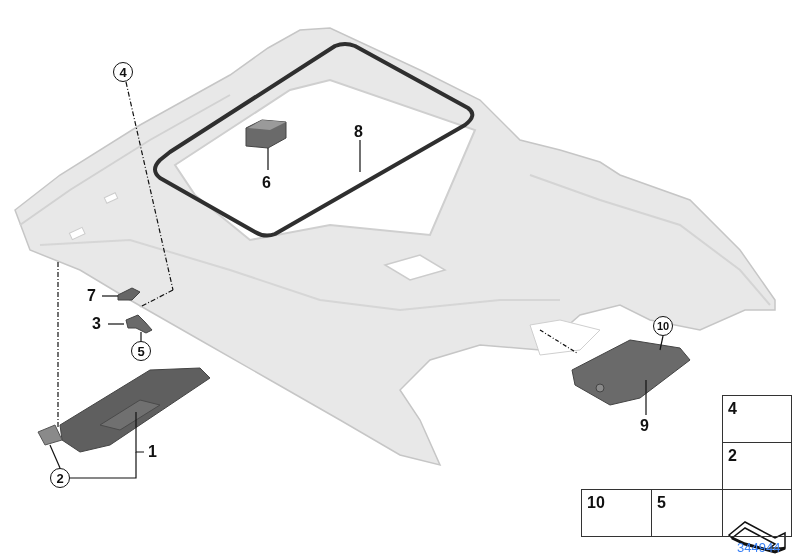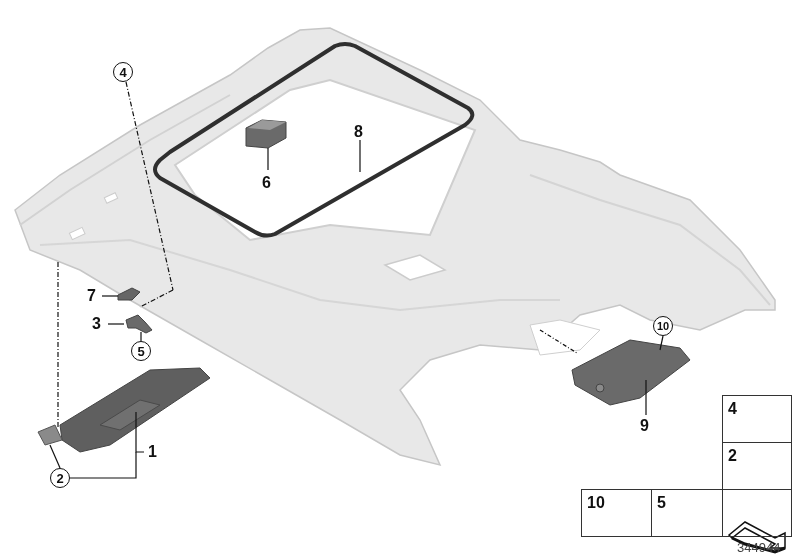--- a/index.html
+++ b/index.html
@@ -8,21 +8,21 @@
   #canvas { position:absolute; left:0; top:0; width:800px; height:560px; }
   .callout { position:absolute; font-weight:bold; font-size:16px; color:#111;
              font-family:"Liberation Sans", sans-serif; line-height:1; }
   .circ { position:absolute; width:20px; height:20px; border:1.5px solid #111;
           border-radius:50%; background:#fff; font-weight:bold; font-size:13px;
           display:flex; align-items:center; justify-content:center; color:#111;
           font-family:"Liberation Sans", sans-serif; box-sizing:border-box; }
   .circ.sm { font-size:11px; }
   .cell { position:absolute; border:1px solid #333; background:#fff; box-sizing:border-box; }
   .cell-label { position:absolute; left:5px; top:4px; font-weight:bold; font-size:16px; color:#111; }
-  .diagram-id { position:absolute; left:737px; top:540px; font-size:13px; color:#404040; }
+  .diagram-id { position:absolute; left:737px; top:540px; font-size:13px; color:#3b82f6; }
 </style>
 </head>
 <body>
 
 <div id="canvas">
 <svg width="800" height="560" viewBox="0 0 800 560">
 
   <g>
     <path d="M15 210 L60 175 L140 125 L230 75 L268 48 L300 30 L330 28 L420 70 L480 100 L520 140 L560 150 L600 162 L620 175 L690 200 L740 250 L775 300 L775 310 L745 310 L700 330 L650 320 L620 305 L580 315 L540 350 L480 345 L430 360 L400 390 L420 420 L440 465 L400 455 L340 420 L270 380 L200 340 L130 300 L80 270 L30 250 Z" fill="#e8e8e8" stroke="#c6c6c6" stroke-width="1.5"></path>
     <path d="M20 225 L70 190 L150 140 L230 95" fill="none" stroke="#d2d2d2" stroke-width="2"></path>

